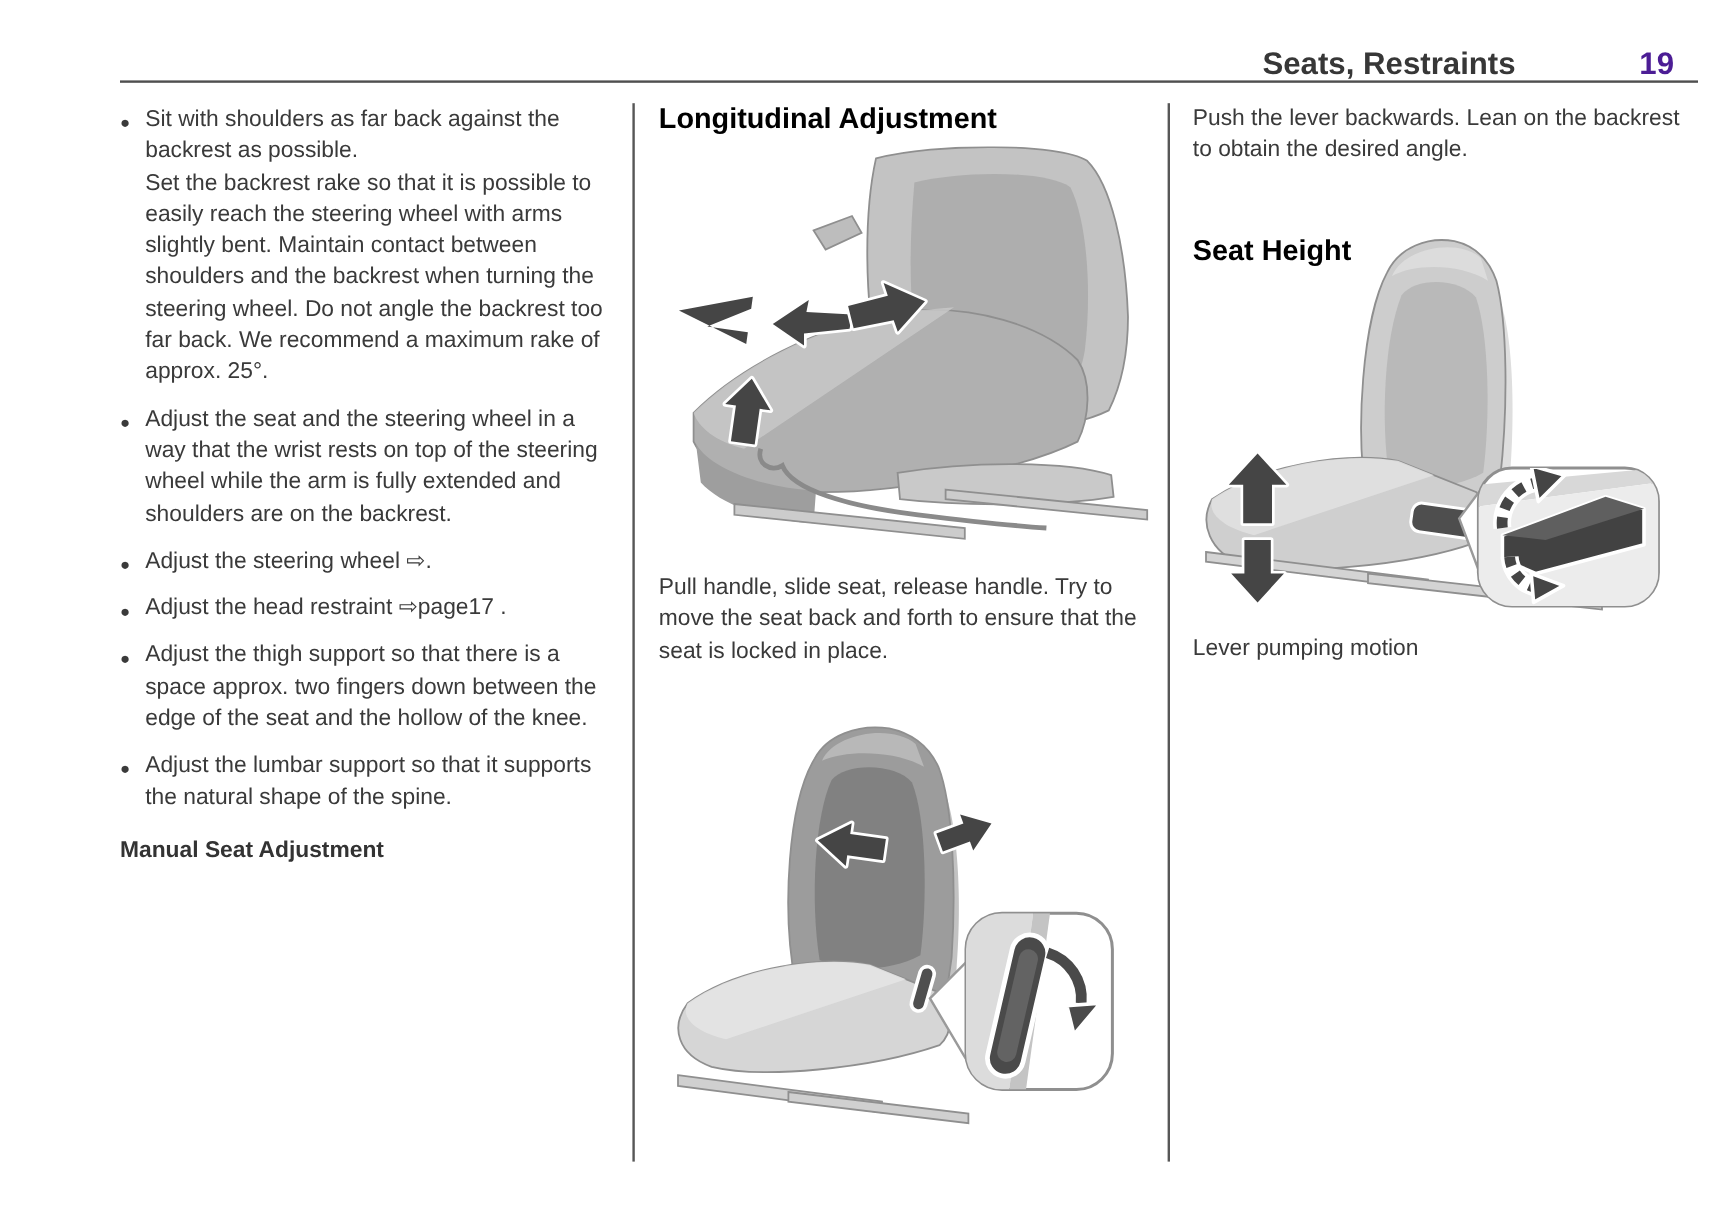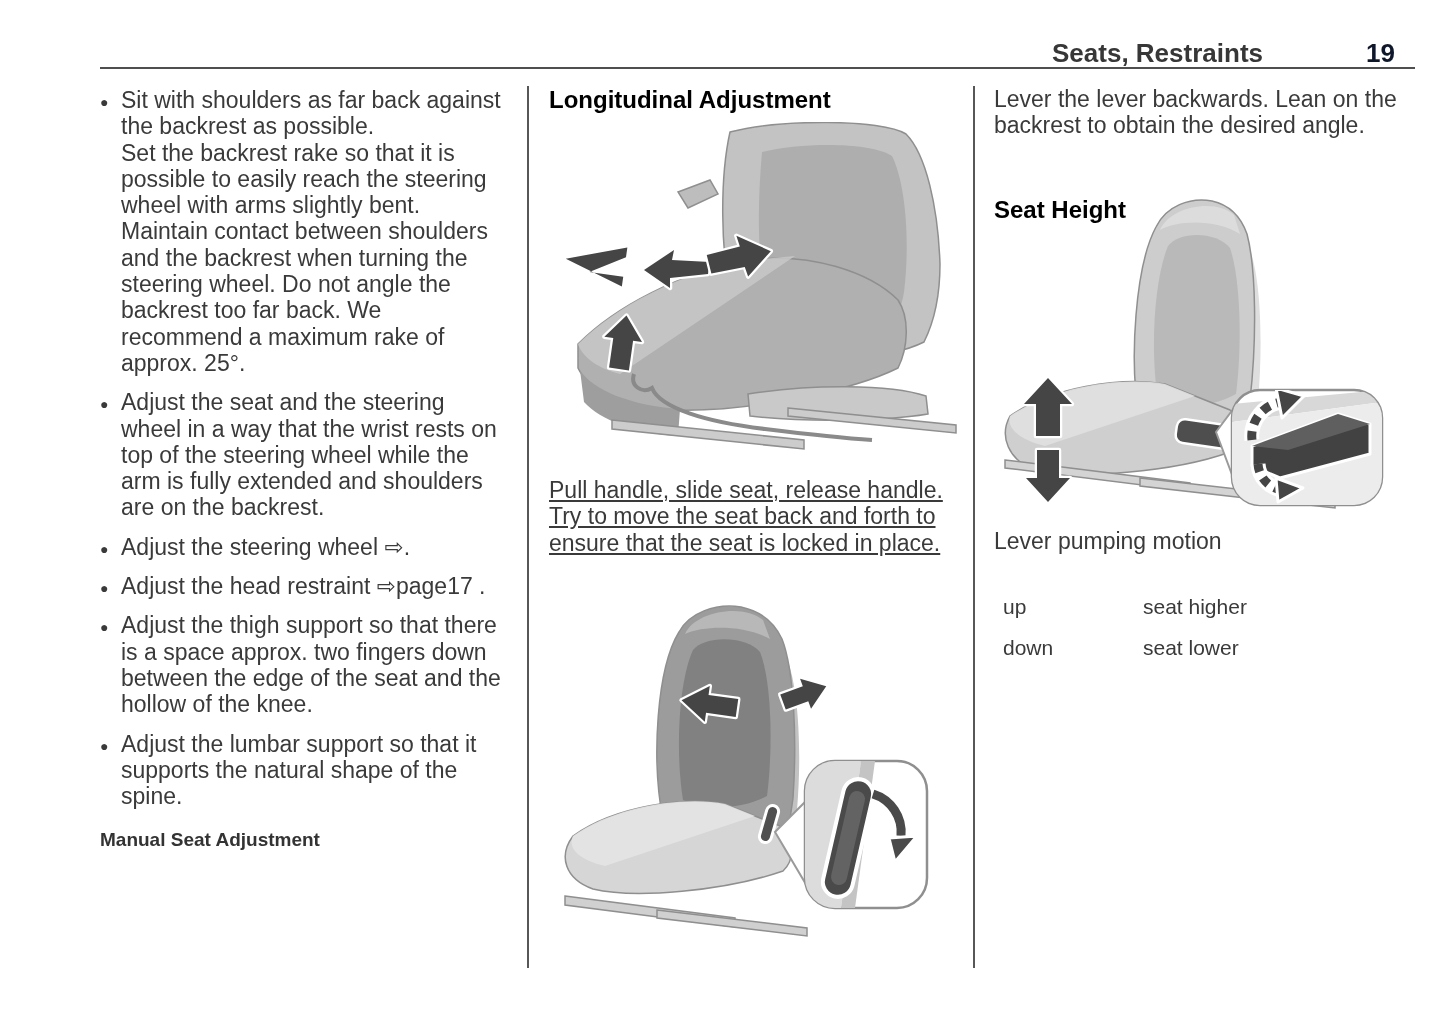--- a/index.html
+++ b/index.html
@@ -2,24 +2,24 @@
 <html><head>
 <meta charset="utf-8">
 <style>
   html,body { margin:0; padding:0; background:#ffffff; }
   #page {
     position:relative; width:1445px; height:1018px; background:#ffffff;
     font-family:"Liberation Sans","DejaVu Sans",sans-serif;
     color:#3a3a3a; overflow:hidden;
   }
   .hdr-title { position:absolute; top:38px; right:182px; font-size:26px; font-weight:bold; color:#373737; }
-  .hdr-num   { position:absolute; top:38px; right:50px;  font-size:26px; font-weight:bold; color:#0f172a; }
+  .hdr-num   { position:absolute; top:38px; right:50px;  font-size:26px; font-weight:bold; color:#4c1d95; }
   .hdr-rule  { position:absolute; top:67px; left:100px; width:1315px; height:2px; background:#4f4f4f; }
   .vdiv { position:absolute; top:86px; height:882px; width:2px; background:#575757; }
-  .body-text { font-size:23px; line-height:26.3px; white-space:pre-line; }
+  .body-text { font-size:19px; line-height:26.3px; white-space:pre-line; }
   .col { position:absolute; }
   .h2 { font-size:24px; font-weight:bold; color:#000000; line-height:28px; margin:0; }
   .h1 { font-size:19px; font-weight:bold; color:#333333; line-height:33px; margin:14px 0 10px 0; }
   ul.bullets { list-style:none; margin:0; padding:0; }
   ul.bullets li { position:relative; padding-left:21px; margin:0 0 13px 0; }
   ul.bullets li::before { content:"●"; position:absolute; left:0; top:2px; font-size:14px; color:#3a3a3a; }
   .lever-table { display:grid; grid-template-columns:140px auto; row-gap:15px; font-size:21px; line-height:26.3px; }
   figure { margin:0; padding:0; position:absolute; }
   .oa { fill:#454545; stroke:#ffffff; stroke-width:4.5; stroke-linejoin:round; paint-order:stroke fill; }
   .seat-line { stroke:#8f8f8f; stroke-width:1.5; }
@@ -78,21 +78,21 @@
       </g>
       <g transform="translate(148,142) rotate(-8)">
         <path class="oa" d="M0,-9 L34,-13 L32,-24 L64,-4 L38,18 L36,8 L2,10 Z"></path>
       </g>
       <g transform="translate(59,247) rotate(-82)">
         <path class="oa" d="M0,-10 L30,-10 L30,-19 L54,0 L30,19 L30,10 L0,10 Z"></path>
       </g>
     </svg>
   </figure>
 
-  <div class="col body-text" style="left:549px; top:477px; width:414px;text-decoration:underline;">Pull handle, slide seat, release handle. Try to move the seat back and forth to ensure that the seat is locked in place.</div>
+  <div class="col body-text" style="left:549px; top:477px; width:414px;">Pull handle, slide seat, release handle. Try to move the seat back and forth to ensure that the seat is locked in place.</div>
 
 
   <figure style="left:545px; top:598px;">
     <svg width="420" height="342" viewBox="0 0 420 342">
 
       <path d="M232,44 C252,62 258,140 252,212 L244,230 C250,160 248,80 226,48 Z" fill="#c2c2c2"></path>
 
       <path class="seat-line" d="M118,222 C106,160 112,70 134,34 C144,15 170,5 196,9 C215,13 229,24 237,41 C249,72 252,140 248,200 L244,228 C205,245 150,241 118,222 Z" fill="#9c9c9c"></path>
       <path d="M140,36 C150,13 198,5 218,22 L225,41 C200,27 160,27 140,36 Z" fill="#b8b8b8"></path>
       <path d="M138,202 C130,152 134,82 148,52 C160,37 202,38 215,54 C227,84 228,152 222,198 C196,212 160,212 138,202 Z" fill="#818181"></path>
@@ -125,21 +125,21 @@
           <rect x="-15" y="-60" width="30" height="120" rx="15" fill="#4a4a4a" stroke="#ffffff" stroke-width="4"></rect>
           <rect x="-8" y="-48" width="16" height="96" rx="8" fill="#636363"></rect>
         </g>
         <path d="M328,196 A40,40 0 0 1 356,238" stroke="#ffffff" stroke-width="16" fill="none"></path>
         <path d="M328,196 A40,40 0 0 1 356,238" stroke="#4a4a4a" stroke-width="9" fill="none"></path>
         <polygon points="344,240 372,238 350,264" fill="#4a4a4a" stroke="#ffffff" stroke-width="3" stroke-linejoin="round"></polygon>
       </g>
     </svg>
   </figure>
 
-  <div class="col body-text" style="left:994px; top:86px; width:421px;">Lever the lever backwards. Lean on the backrest to obtain the desired angle.</div>
+  <div class="col body-text" style="left:994px; top:86px; width:421px;">Push the lever backwards. Lean on the backrest to obtain the desired angle.</div>
 
   <div class="col h2" style="left:994px; top:151px;margin-top:45px;">Seat Height</div>
 
   <figure style="left:990px; top:188px;">
     <svg width="412" height="348" viewBox="0 0 412 348">
 
       <path d="M252,48 C270,66 274,144 268,214 L258,234 C264,162 262,84 244,52 Z" fill="#dedede"></path>
 
       <path class="seat-line" d="M150,235 C138,172 146,76 166,39 C176,18 200,9 222,13 C240,17 251,29 257,46 C266,80 267,150 260,212 L254,238 C215,253 175,250 150,235 Z" fill="#cdcdcd"></path>
       <path d="M170,42 C180,18 226,10 244,27 L250,46 C226,31 188,32 170,42 Z" fill="#dcdcdc"></path>
@@ -176,20 +176,14 @@
         <polygon points="286,200 314,208 292,230" fill="#454545" stroke="#ffffff" stroke-width="3" stroke-linejoin="round"></polygon>
         <path d="M268,276 A28,28 0 0 0 292,302" stroke="#ffffff" stroke-width="15" fill="none"></path>
         <path d="M268,276 A28,28 0 0 0 292,302" stroke="#454545" stroke-width="9" fill="none" stroke-dasharray="8 7"></path>
         <polygon points="286,290 313,300 288,314" fill="#454545" stroke="#ffffff" stroke-width="3" stroke-linejoin="round"></polygon>
       </g>
     </svg>
   </figure>
 
   <div class="col body-text" style="left:994px; top:528px;">Lever pumping motion</div>
 
-  <div class="col lever-table" style="left:1003px; top:594px; width:400px;">
-    <div>up</div>
-    <div>seat higher</div>
-    <div>down</div>
-    <div>seat lower</div>
-  </div>
 
 </div>
 
 </body></html>

